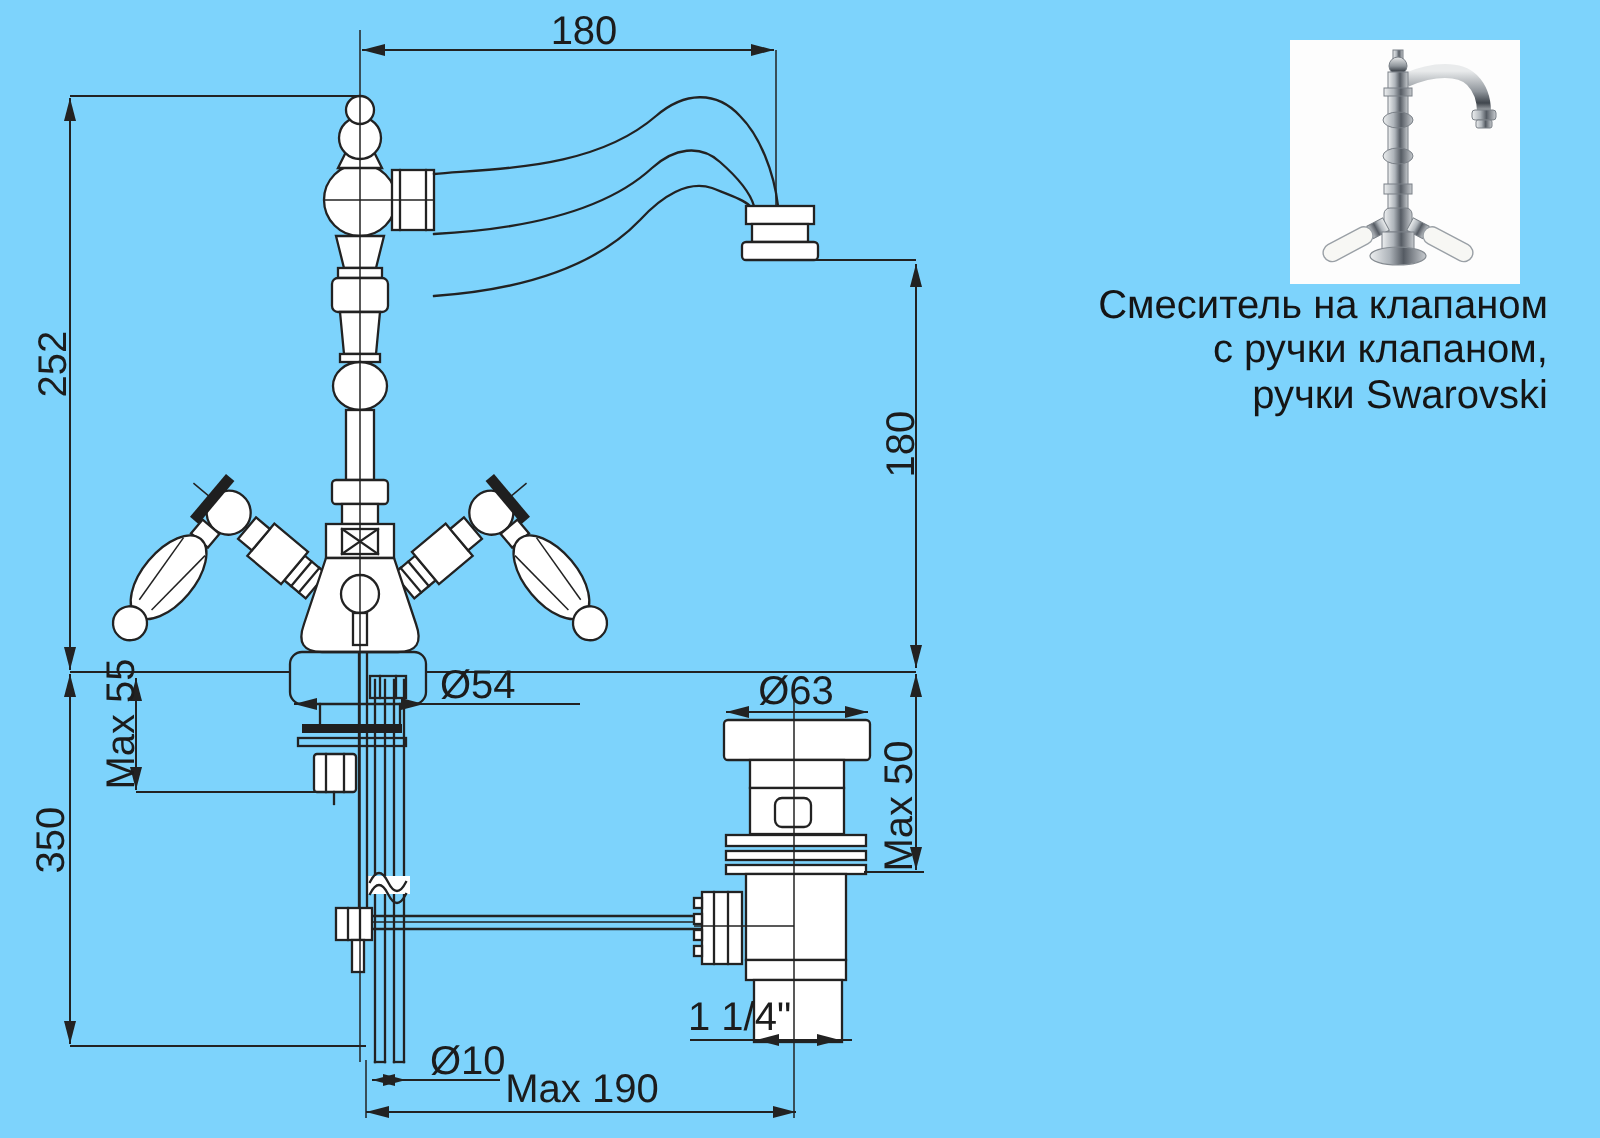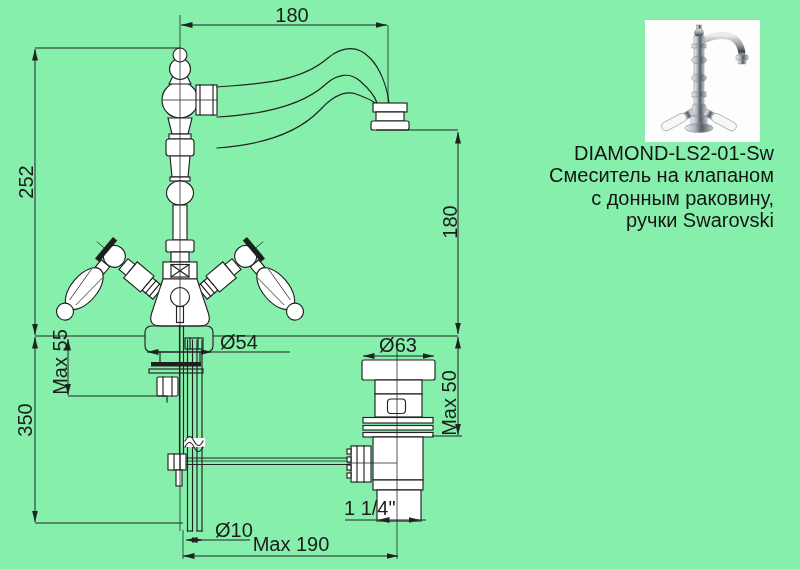--- a/index.html
+++ b/index.html
@@ -1,17 +1,17 @@
 <!DOCTYPE html>
 <html><head>
 <meta charset="utf-8">
 <style>
   html,body{margin:0;padding:0;background:#ffffff;}
   #stage{
-    position:relative;width:800px;height:569px;background:#86efac;overflow:hidden;
+    position:relative;width:800px;height:569px;background:#7dd3fc;overflow:hidden;
     font-family:"Liberation Sans",sans-serif;
   }
   #drawing{position:absolute;left:0;top:0;}
   svg text{fill:#1c1c1c;font-family:"Liberation Sans",sans-serif;}
   .ln{stroke:#222;stroke-width:1.15;fill:none;stroke-linecap:square;}
   .lnw{stroke:#222;stroke-width:1.15;fill:#ffffff;}
   .thin{stroke:#222;stroke-width:0.75;fill:none;}
   .dim{stroke:#222;stroke-width:1;fill:none;}
   .dkfill{fill:#1f1f1f;stroke:none;}
   .dimtxt{font-size:20px;}
@@ -262,19 +262,18 @@
             <rect x="8" y="-4.5" width="27" height="9" rx="4.5" fill="#f7f7f4" stroke="#9aa0a6" stroke-width="0.7"></rect>
           </g>
         </g>
         <rect x="46" y="96" width="16" height="10" fill="url(#gcol)" stroke="#7a8087" stroke-width="0.5"></rect>
         <ellipse cx="54" cy="108" rx="14" ry="4.5" fill="url(#gcol)" stroke="#858b91" stroke-width="0.6"></ellipse>
       </g>
     </svg>
   </div>
 
   <div id="caption">
-    <div>DIAMOND-LS2-01-Sw</div>
     <div>Смеситель на клапаном</div>
-    <div>с донным раковину,</div>
+    <div>с ручки клапаном,</div>
     <div>ручки Swarovski</div>
   </div>
 
 </div>
 
 </body></html>

